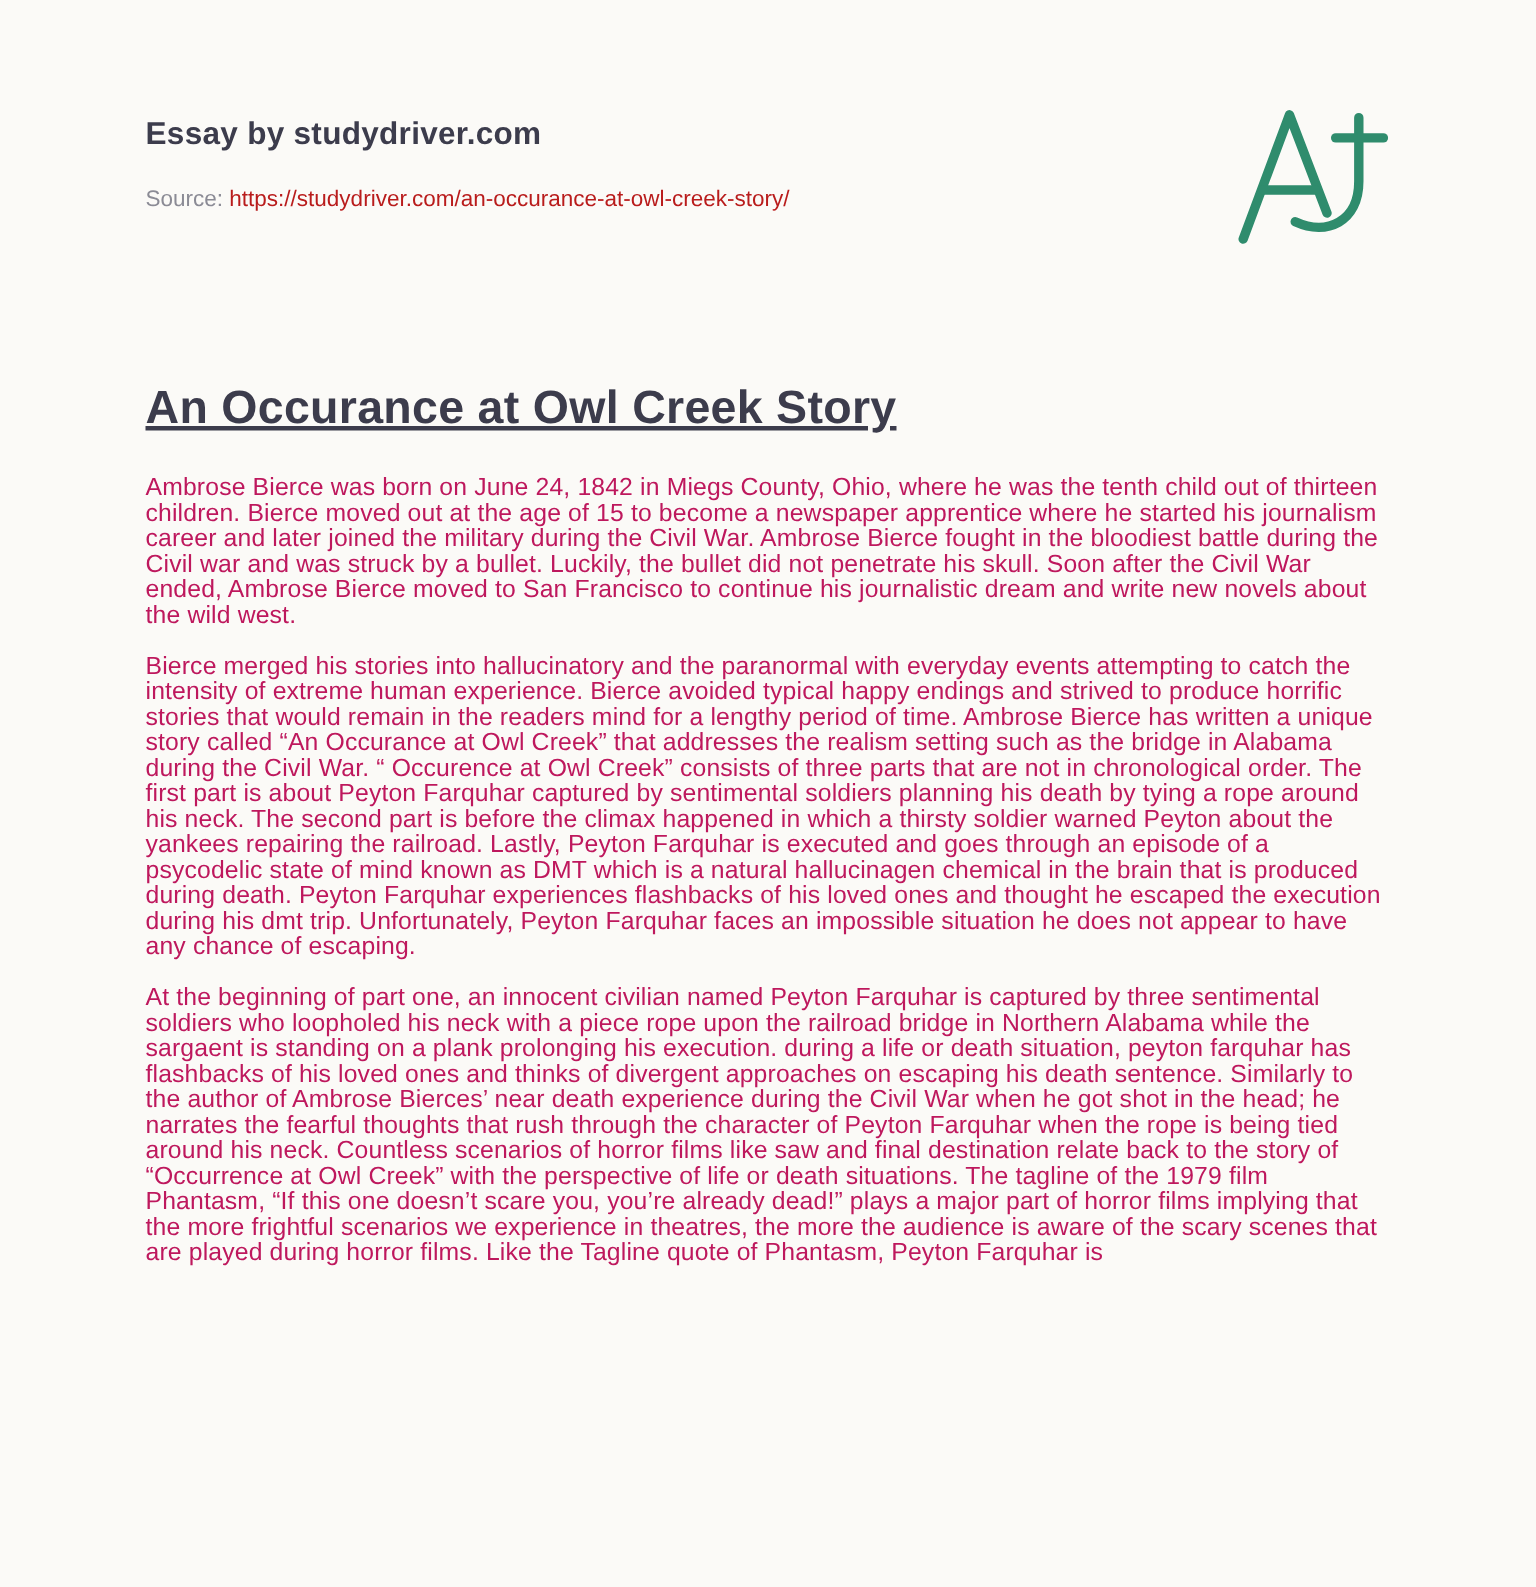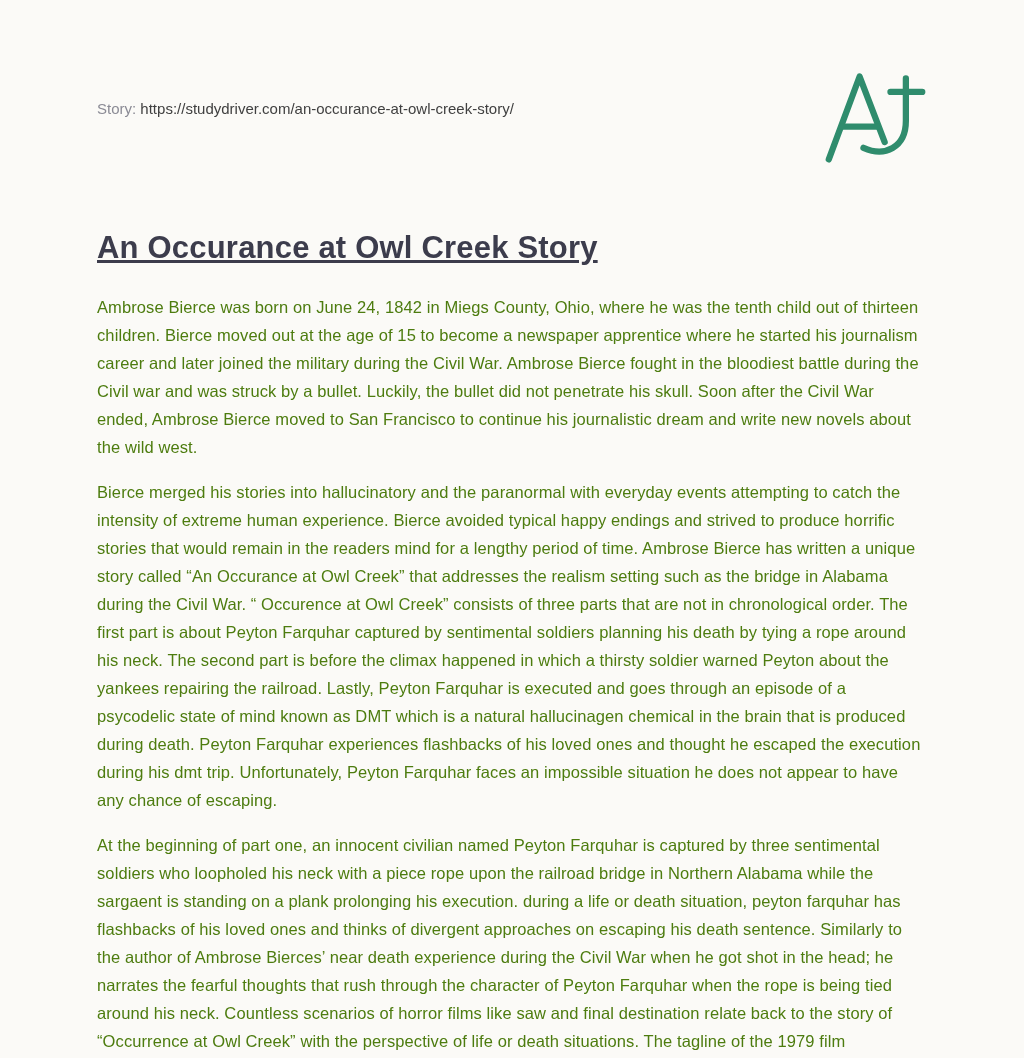--- a/index.html
+++ b/index.html
@@ -23,21 +23,21 @@
     font-weight: 700;
     color: #3c3c4c;
     letter-spacing: 0.2px;
   }
   .source-line {
     margin-top: 22px;
     font-size: 15px;
     color: #8b8b95;
   }
   .source-url {
-    color: #404040;
+    color: #b91c1c;
     text-decoration: none;
     cursor: pointer;
   }
   .logo {
     position: absolute;
     top: 70px;
     right: 95px;
     width: 106px;
     height: 94px;
   }
@@ -47,35 +47,36 @@
     font-size: 31px;
     font-weight: 700;
     color: #3c3c4c;
     letter-spacing: 0.2px;
     line-height: 38px;
     text-decoration: underline;
   }
   .content { margin-top: 26px; }
   .content p {
     font-size: 16.5px;
-    line-height: 28px;
+    line-height: 17px;
     margin-bottom: 17px;
-    color: #4d7c0f;
+    color: #be185d;
     letter-spacing: 0.1px;
   }
 </style>
 </head>
 <body>
 
 <div class="page">
 
   <header>
+    <div class="byline">Essay by studydriver.com</div>
 
     <div class="source-line">
-      <span class="source-label">Story:</span>
+      <span class="source-label">Source:</span>
       <a class="source-url" href="#">https://studydriver.com/an-occurance-at-owl-creek-story/</a>
     </div>
 
     <div class="logo">
       <svg viewBox="0 0 110 96" fill="none" stroke="#2f8c6d" stroke-width="6.5" stroke-linecap="round" stroke-linejoin="round" aria-hidden="true">
         <path d="M6 92 L38 6 L64 74"></path>
         <path d="M20 58 L56 58"></path>
         <path d="M86 8 L86 52 C86 80 64 90 42 80"></path>
         <path d="M70 22 L103 22"></path>
       </svg>

